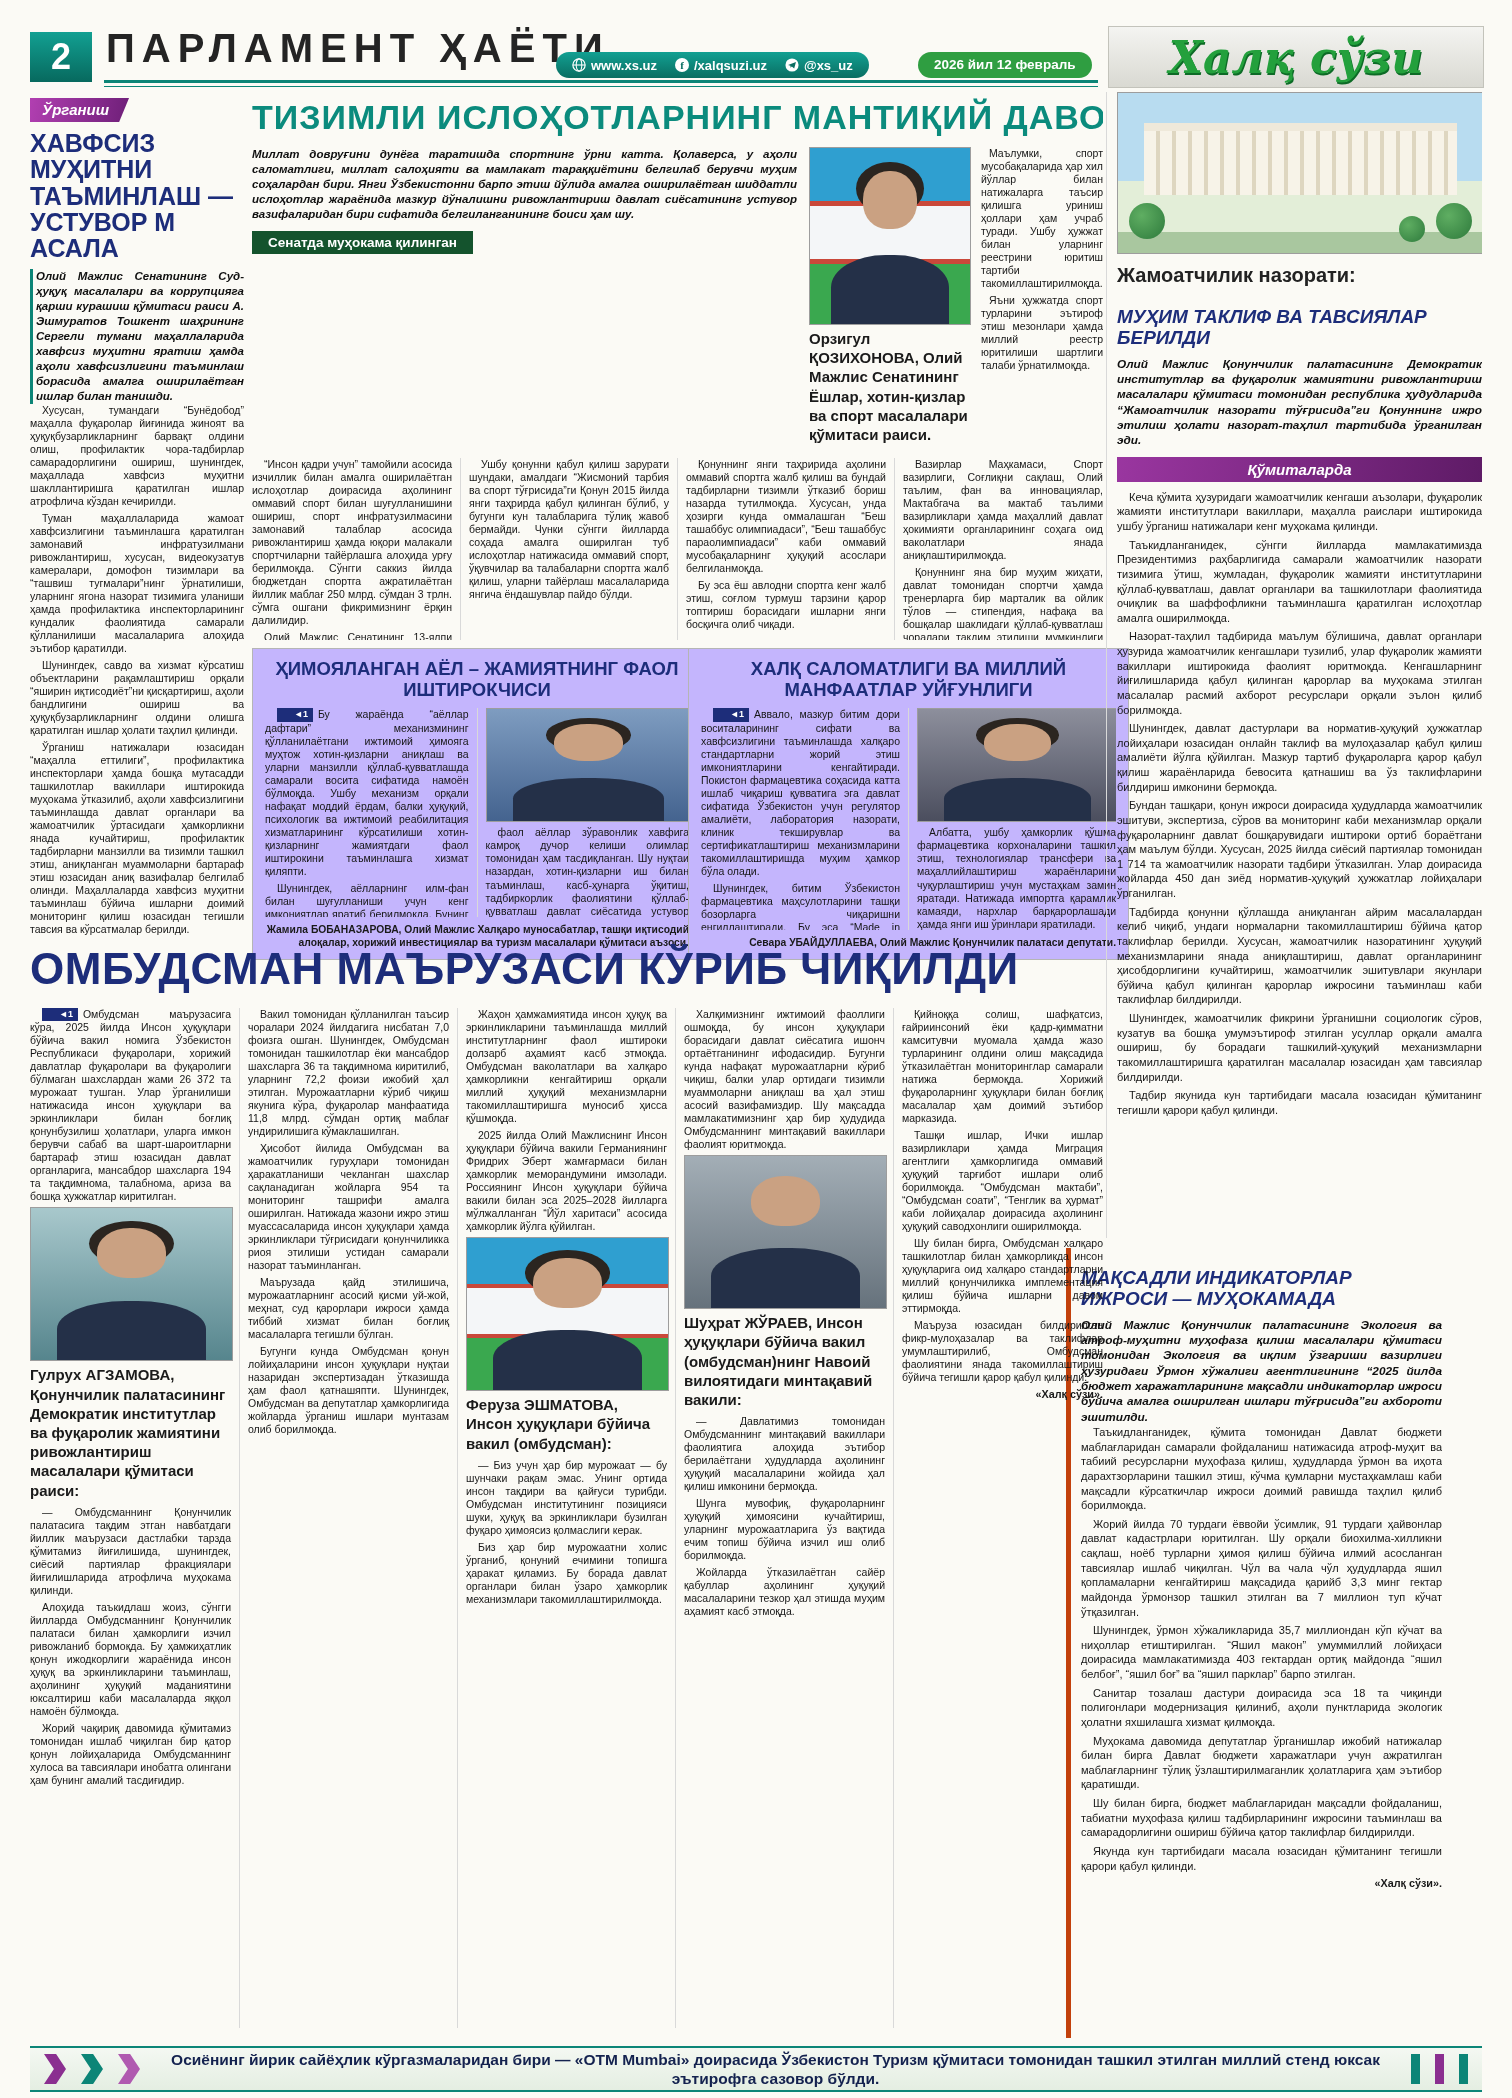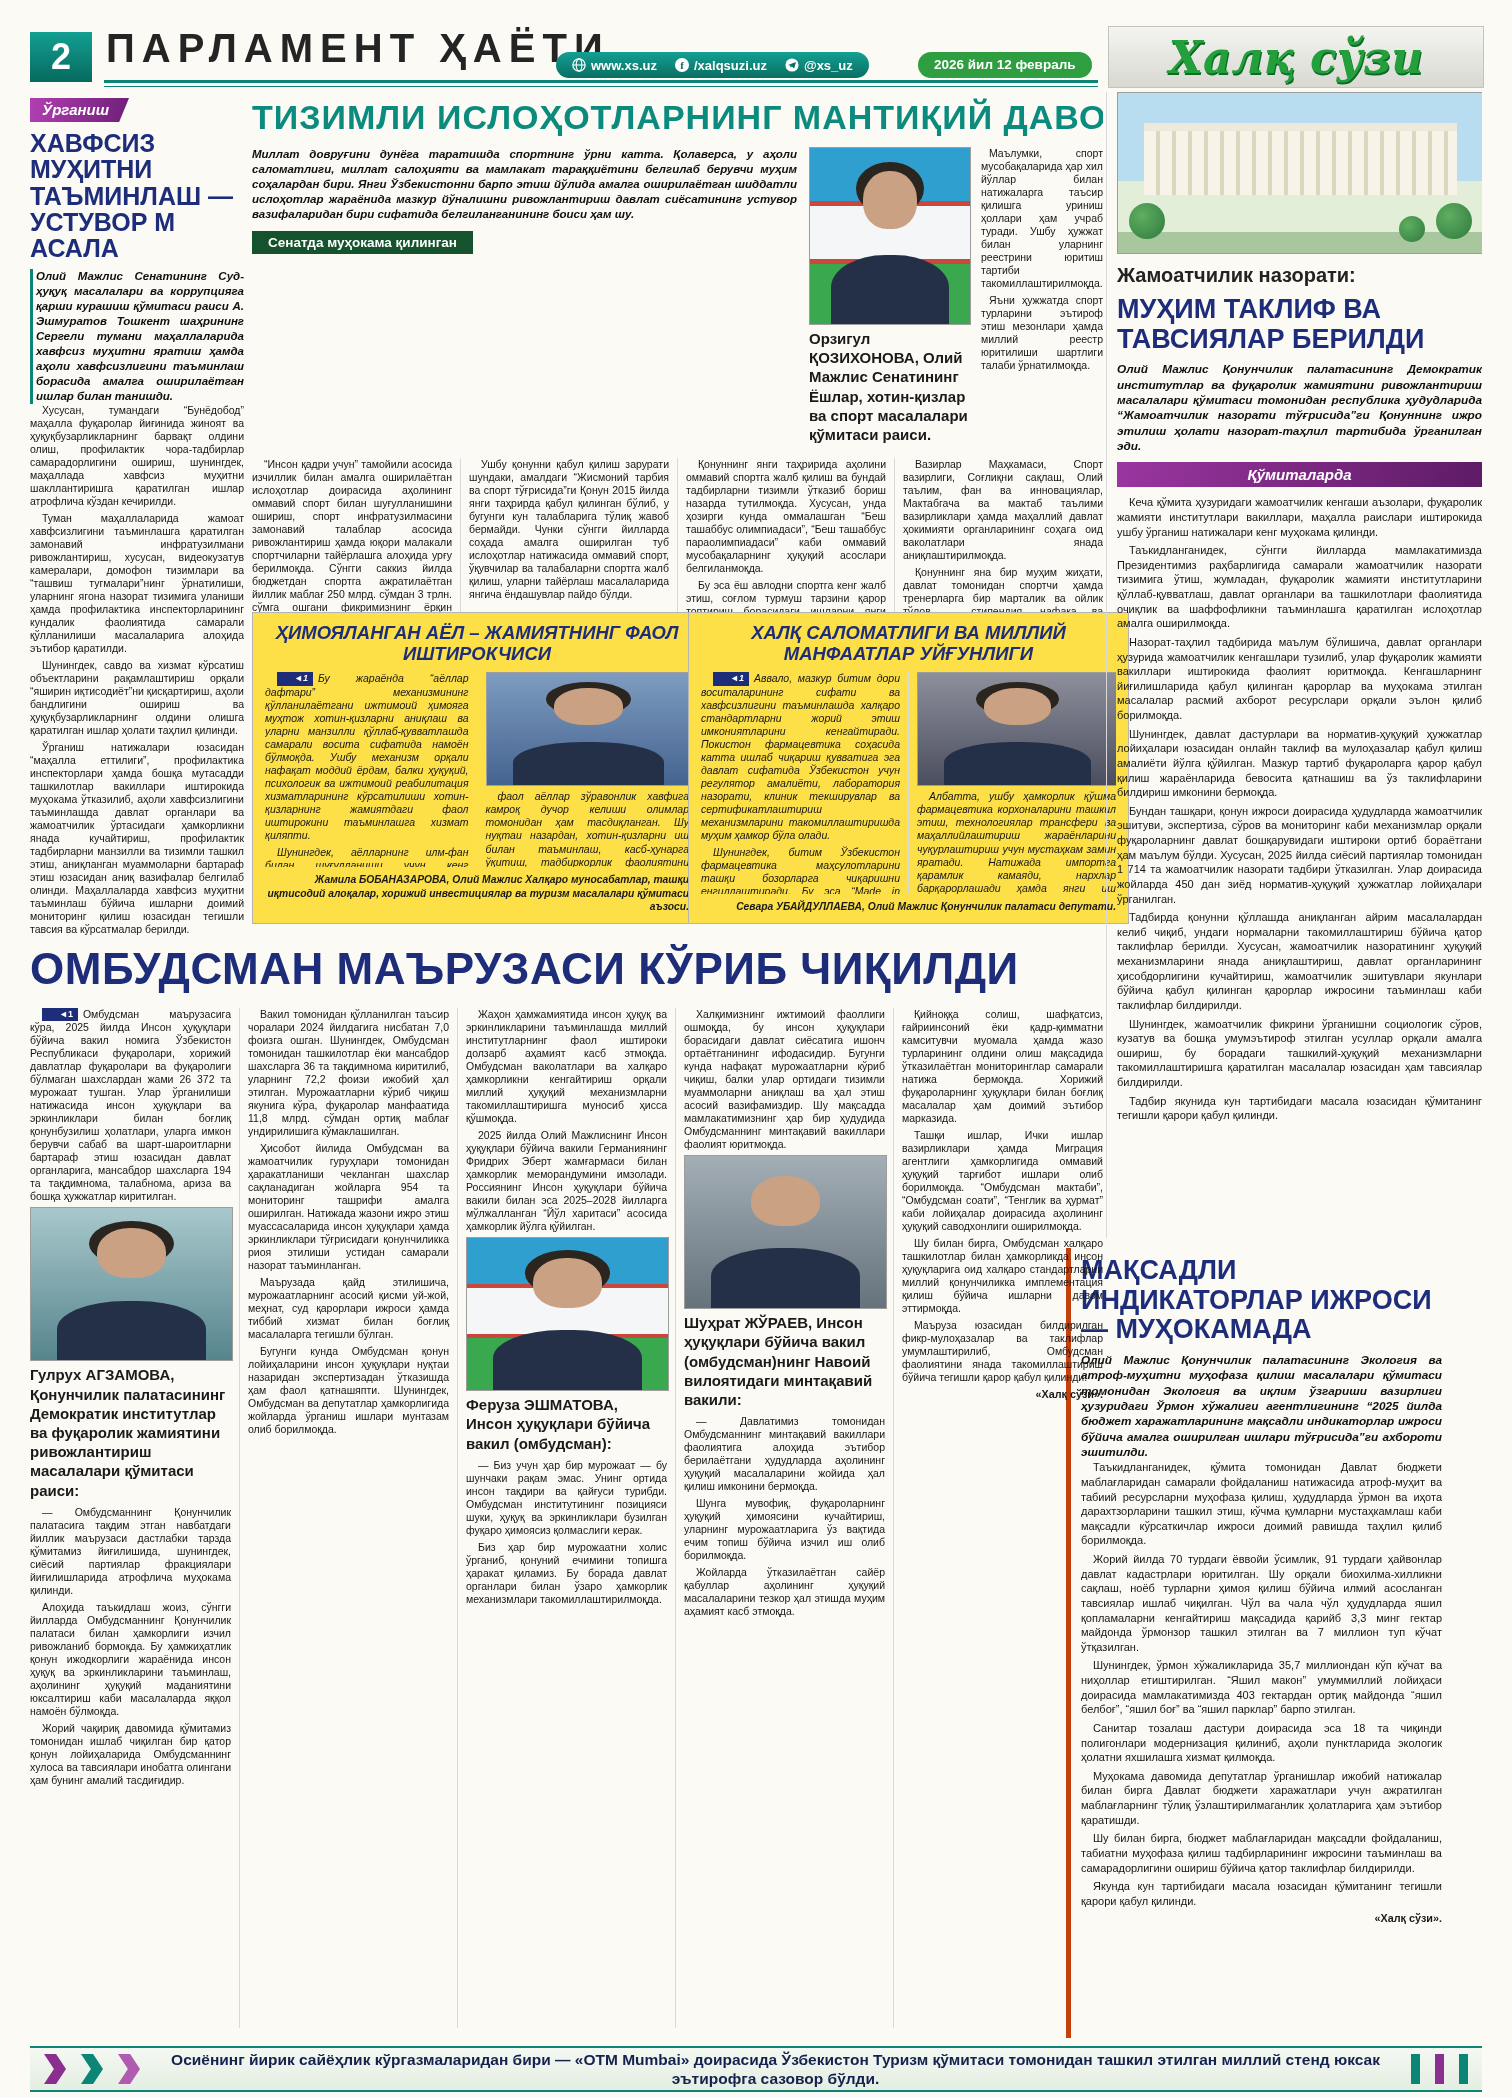--- a/index.html
+++ b/index.html
@@ -52,21 +52,21 @@
                font-size:13.5px;padding:4px 16px;}
   .badge-kumita{display:block;background:linear-gradient(100deg,#9a36a0,#5e1b66);color:#fff;
                 font-weight:bold;font-style:italic;font-size:15px;text-align:center;
                 padding:4px 0;margin:8px 0;}
 
   
   .hl-left{font-size:25px;line-height:1.05;color:#1d2d7a;font-weight:800;margin:8px 0 8px;}
   .hl-center{font-size:34px;color:#0b8b7d;font-weight:800;text-align:center;letter-spacing:1px;
              margin:0 0 10px;white-space:nowrap;}
   .hl-box{font-size:18.5px;color:#1d2d7a;font-weight:800;text-align:center;line-height:1.12;margin:0 0 8px;}
-  .hl-right{font-size:27px;color:#1d2d7a;font-weight:800;line-height:1.1;margin:8px 0 8px;}
+  .hl-right{font-size:19px;color:#1d2d7a;font-weight:800;line-height:1.1;margin:20px 0 8px;font-style:italic;}
   .hl-omb{font-size:44px;color:#1d2d7a;font-weight:800;letter-spacing:0.5px;margin:0 0 14px;}
   .kicker{font-size:20px;font-weight:800;color:#222;margin:10px 0 2px;}
 
   
   .photo{position:relative;overflow:hidden;border:1px solid #9d9d9d;background:#b9cdd8;}
   .flag-bg{background:linear-gradient(180deg,#2f9fd0 0 30%,#c9483a 30% 33%,#f4f6f8 33% 63%,
             #c9483a 63% 66%,#3aa84f 66% 100%);}
   .bg-blue{background:linear-gradient(#7e9cc0,#44638f);}
   .bg-gray{background:linear-gradient(#a3aeb6,#66727c);}
   .bg-room{background:linear-gradient(#a8c8cc,#56858d);}
@@ -87,22 +87,22 @@
 
   
   article{position:absolute;overflow:hidden;}
   .art-left{left:30px;top:98px;width:214px;height:842px;}
   .art-center{left:252px;top:98px;width:851px;height:542px;}
   .ca-top{display:grid;grid-template-columns:545px 160px 1fr;column-gap:12px;margin-bottom:8px;}
   .ca-photo{margin:0;}
   .ca-photo .photo{width:100%;height:176px;}
   .ca-topcol .bp{text-indent:8px;}
   .ca-body{height:252px;overflow:hidden;}
-  .box{top:612px;height:290px;background:#fde047;border:1px solid #b5b5b5;
-       padding:10px 12px;display:flex;flex-direction:column;font-style:italic;}
+  .box{top:648px;height:290px;background:#c4b5fd;border:1px solid #b5b5b5;
+       padding:10px 12px;display:flex;flex-direction:column;}
   .box1{left:252px;width:424px;}
   .box2{left:688px;width:415px;}
   .box-body{flex:1 1 auto;overflow:hidden;}
   .box-fig{margin:0 0 4px;}
   .box-fig .photo{width:100%;height:112px;}
   .art-omb{left:30px;top:944px;width:1073px;height:1094px;}
   .omb-cols{height:1020px;overflow:hidden;}
   .omb-fig{margin:4px 0 2px;}
   .omb-fig .photo{width:100%;height:152px;}
   .art-right-top{left:1106px;top:92px;width:376px;height:1146px;

